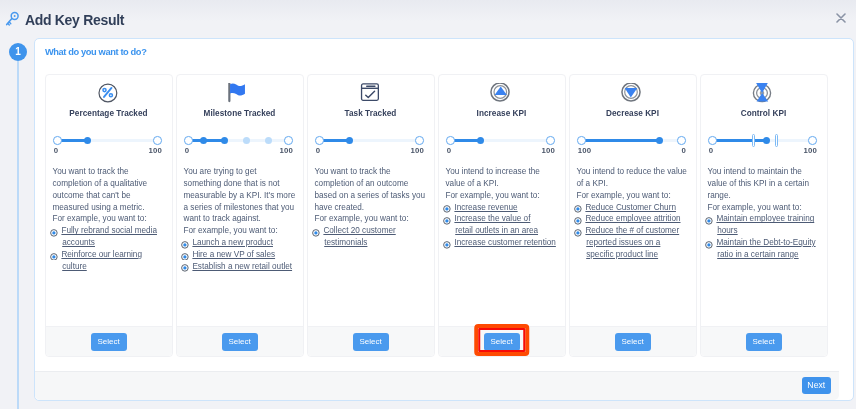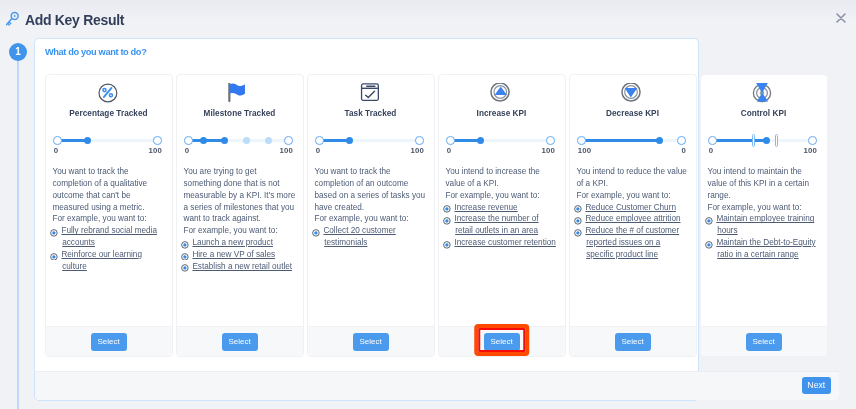--- a/index.html
+++ b/index.html
@@ -18,21 +18,21 @@
   .hdr-icon { position:absolute; left:5px; top:8px; width:20px; height:20px; }
   .hdr-title { position:absolute; left:24.9px; top:12px; font-size:14px; font-weight:bold;
                color:#313f59; letter-spacing:-0.3px; }
   .close-btn { position:absolute; left:836px; top:13px; width:10px; height:10px; cursor:pointer; }
 
   .step-circle { position:absolute; left:8.9px; top:42.9px; width:18.4px; height:18.4px; border-radius:50%;
                  background:#3f94ec; color:#fff; font-size:10px; font-weight:bold;
                  display:flex; align-items:center; justify-content:center; line-height:1; }
   .step-line { position:absolute; left:17.1px; top:61px; width:2px; height:348px; background:#bcdaf8; }
 
-  .panel { position:absolute; left:34px; top:38px; width:665px; height:363px;
+  .panel { position:absolute; left:34px; top:38px; width:820px; height:363px;
            background:#fff; border:1px solid #cde4fb; border-radius:5px; }
   .qtitle { position:absolute; left:9.9px; top:8px; font-size:9.3px; font-weight:bold;
             color:#3a93ee; letter-spacing:-0.39px; line-height:10px; }
 
   .cards { position:absolute; left:9.5px; top:35px; width:787px; display:flex; }
   .card { width:128px; border:1px solid #f0f1f4; border-radius:4px; background:#fff;
           display:flex; flex-direction:column; height:283px; flex:none; }
   .card + .card { margin-left:3px; }
   .card-body { flex:1; padding:8px 7px 0 7px; position:relative; }
   .card-icon { height:19px; display:flex; align-items:center; justify-content:center; }
@@ -297,21 +297,21 @@
               <span class="ex-text">
                 <span class="ex-line">Increase revenue</span>
               </span>
             </div>
             <div class="ex-item">
               <span class="ex-bullet"><svg viewBox="0 0 8 8" width="7.8" height="7.8">
                   <circle cx="4" cy="4" r="3.35" fill="none" stroke="#4e5766" stroke-width="0.95"></circle>
                   <circle cx="4" cy="4" r="1.7" fill="#2f8ae8"></circle>
                 </svg></span>
               <span class="ex-text">
-                <span class="ex-line">Increase the number of</span>
+                <span class="ex-line">Increase the value of</span>
                 <span class="ex-line cont">retail outlets in an area</span>
               </span>
             </div>
             <div class="ex-item">
               <span class="ex-bullet"><svg viewBox="0 0 8 8" width="7.8" height="7.8">
                   <circle cx="4" cy="4" r="3.35" fill="none" stroke="#4e5766" stroke-width="0.95"></circle>
                   <circle cx="4" cy="4" r="1.7" fill="#2f8ae8"></circle>
                 </svg></span>
               <span class="ex-text">
                 <span class="ex-line">Increase customer retention</span>

